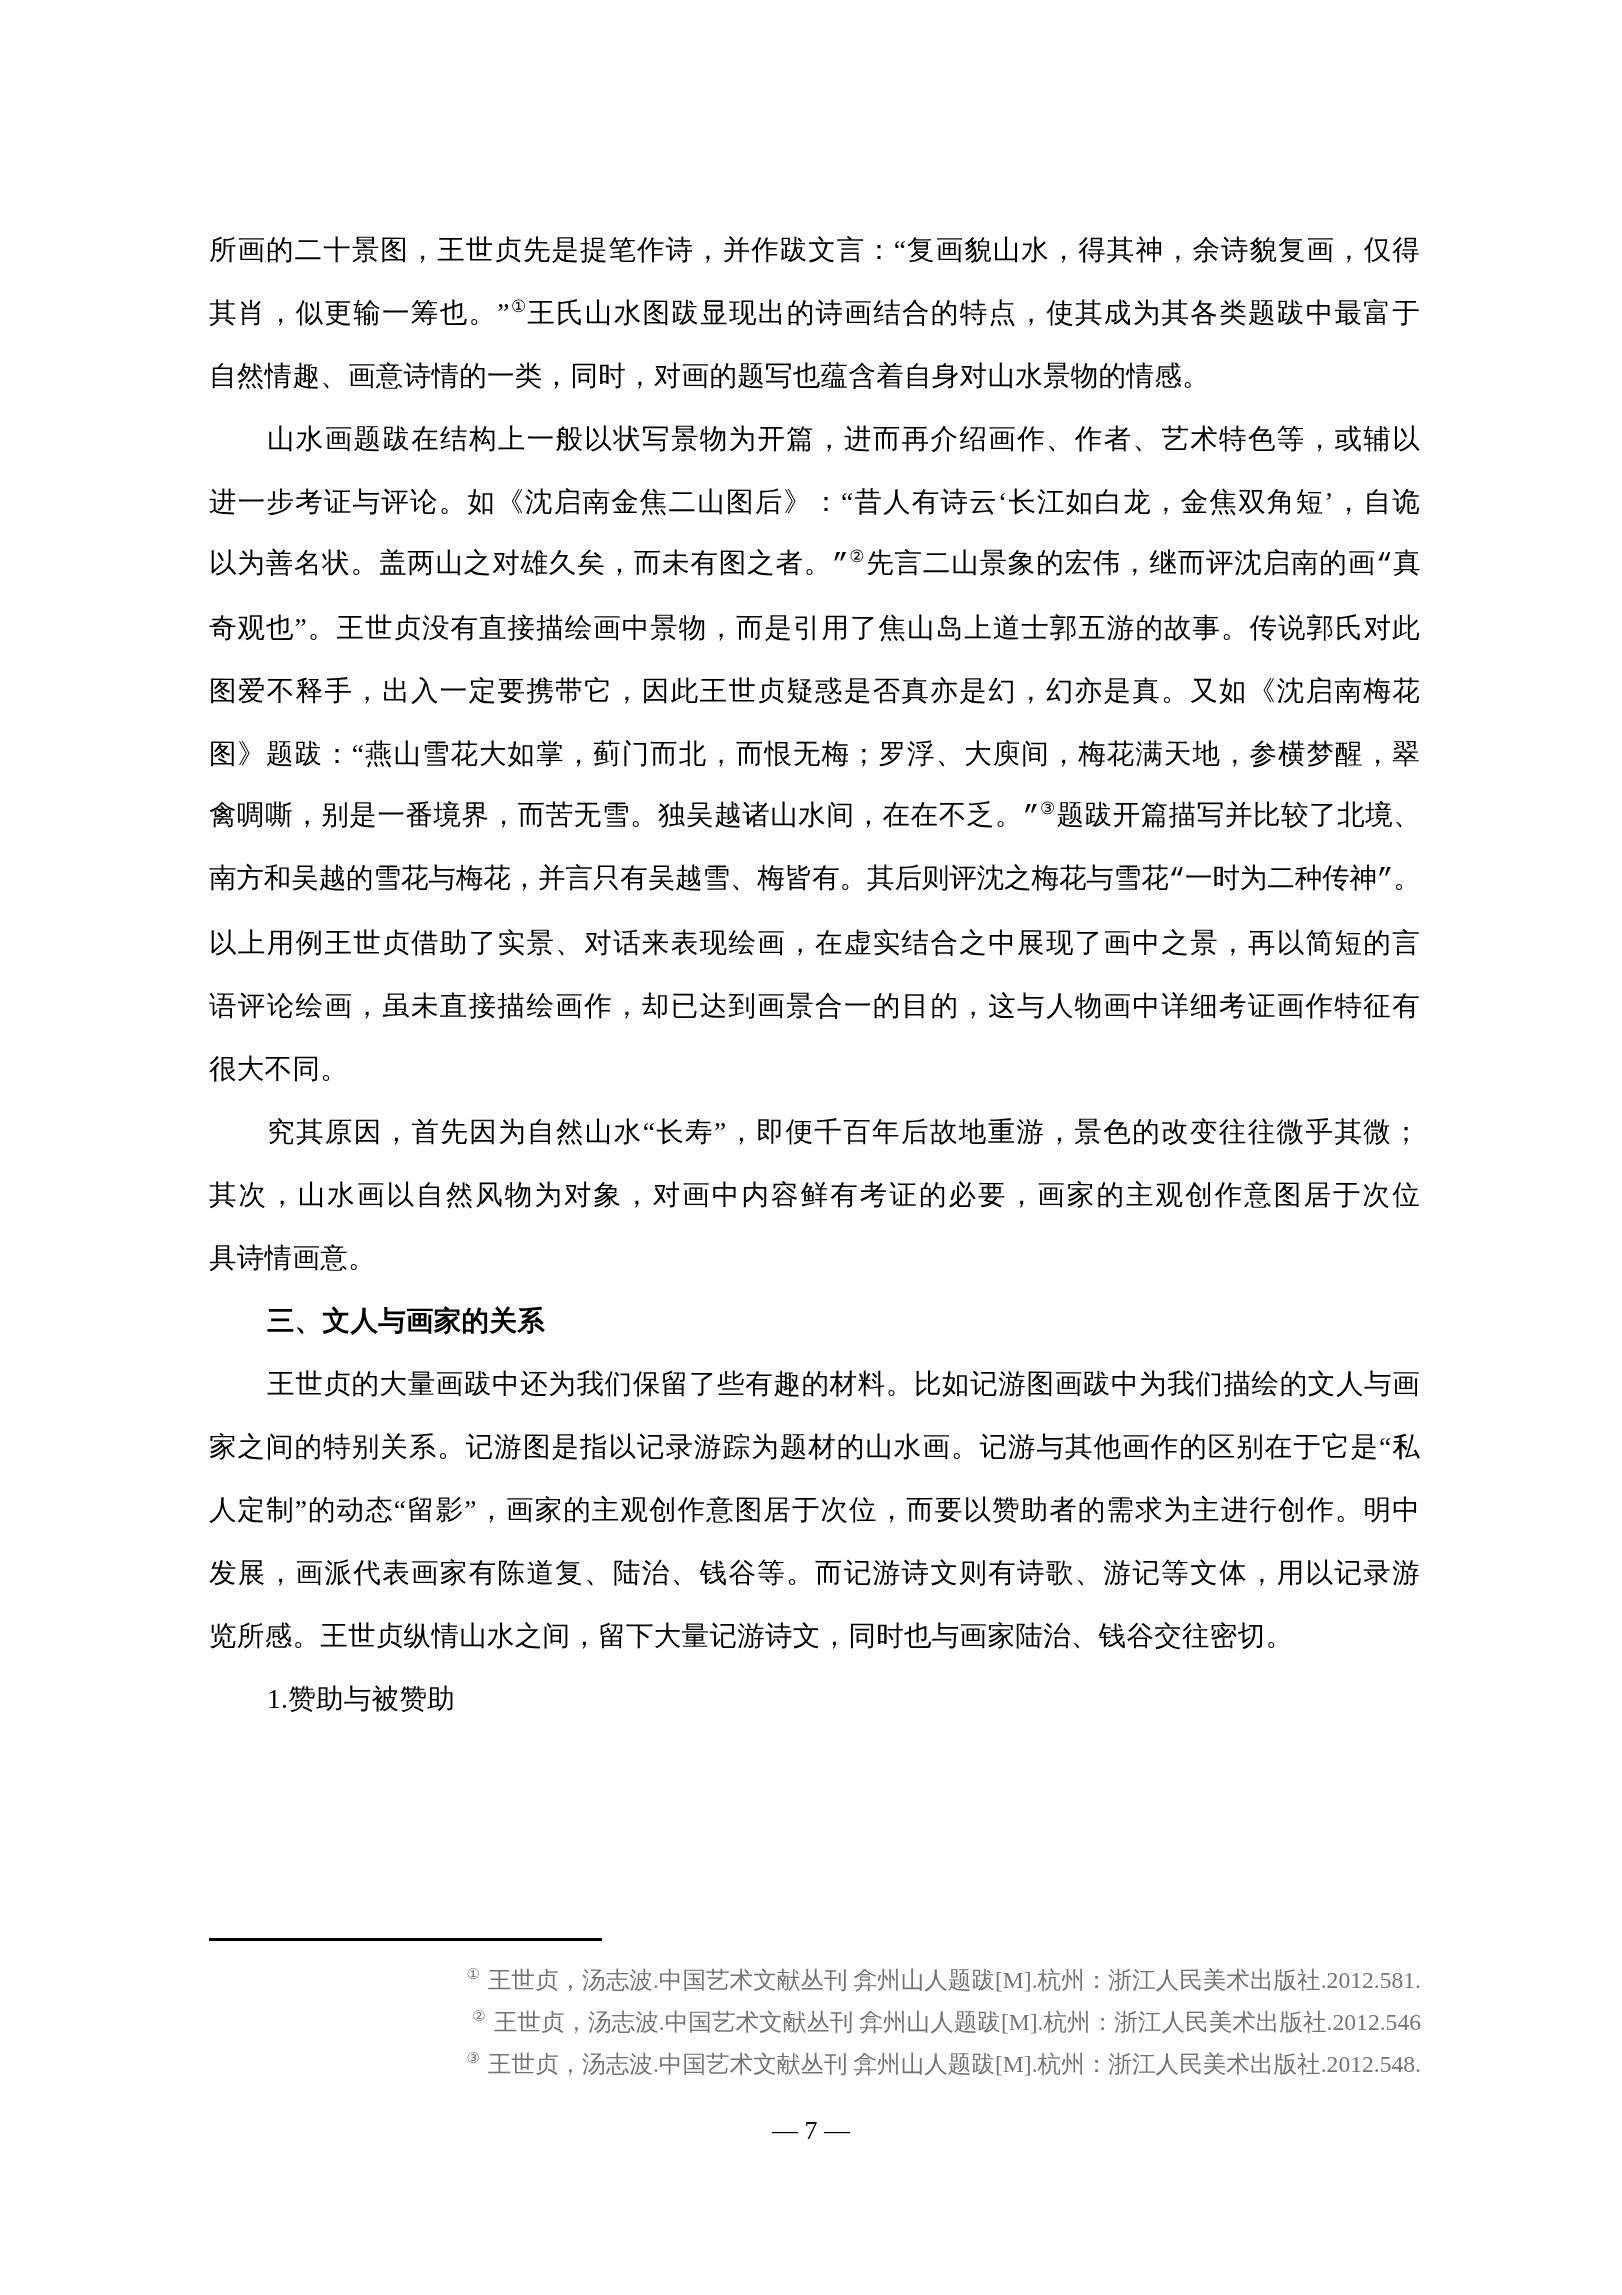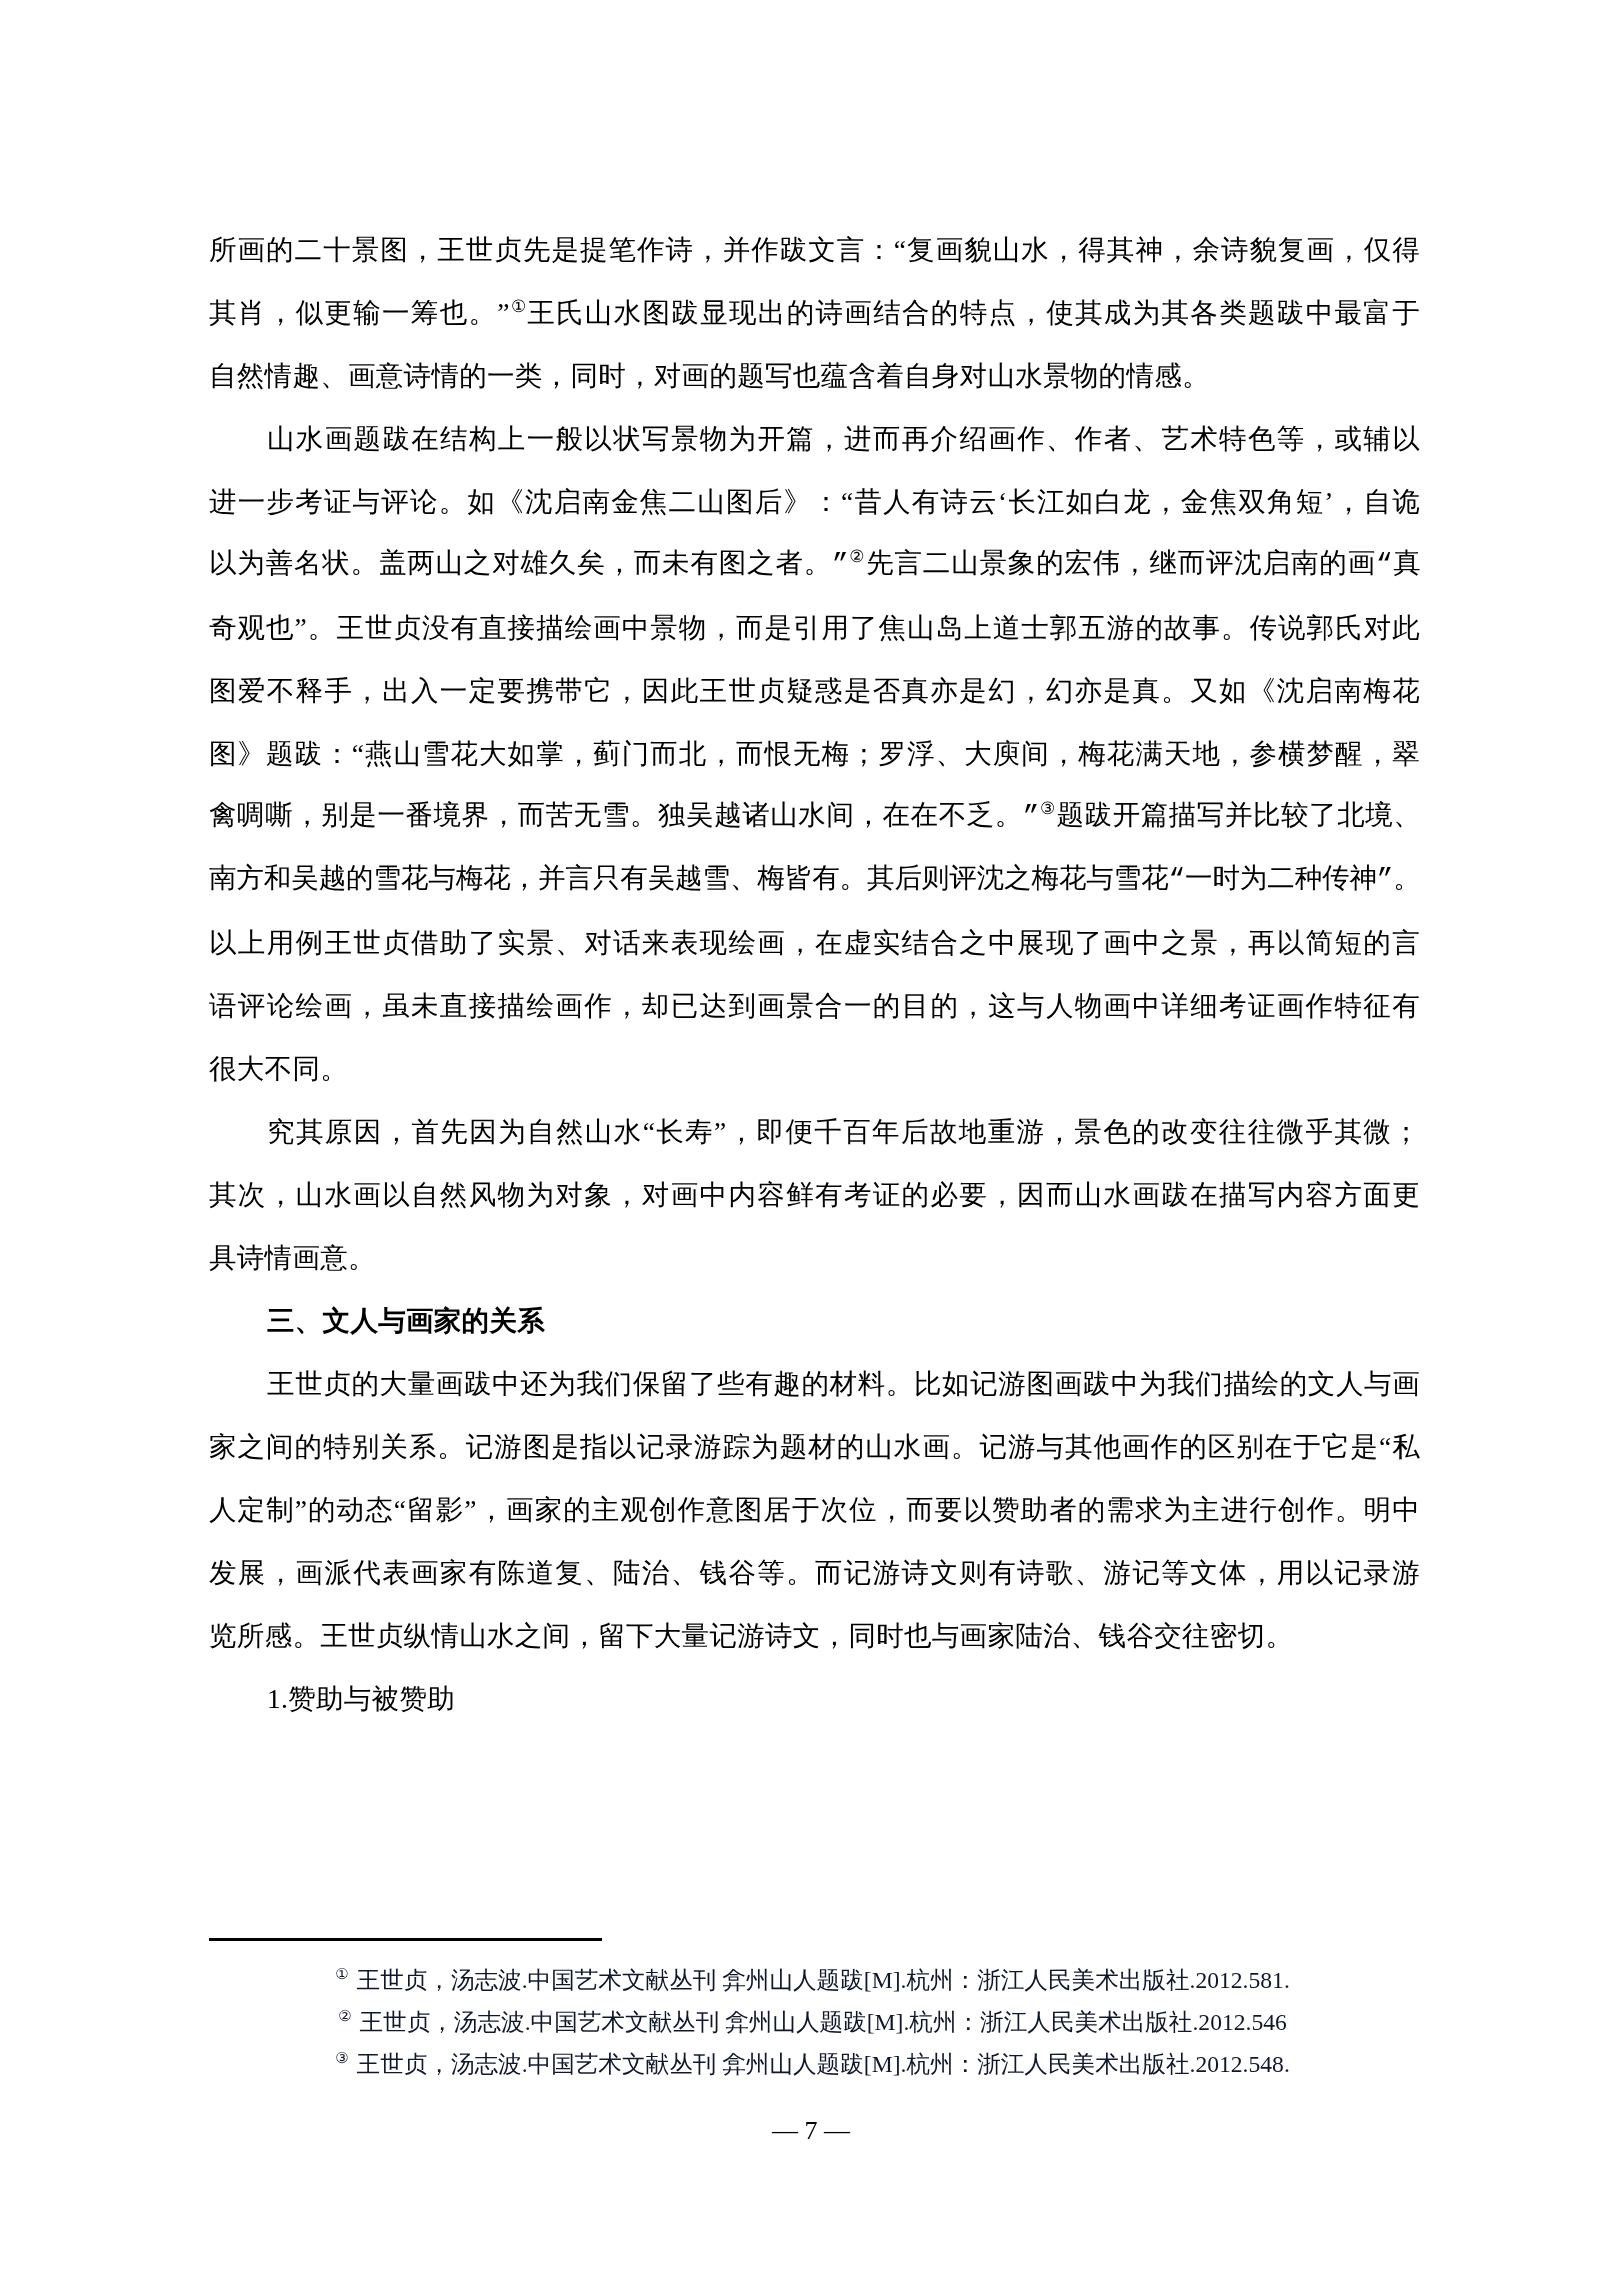--- a/index.html
+++ b/index.html
@@ -53,22 +53,22 @@
   .footnotes {
     position: absolute;
     left: 204px;
     top: 1959px;
     width: 1217px;
   }
   .fn-line {
     height: 42px;
     line-height: 42px;
     font-size: 23.6px;
-    color: #0f172a;
-    text-align: center;
+    color: #737373;
+    text-align: right;
     white-space: nowrap;
   }
   .fn-line sup.fnmark {
     font-size: 15px;
     line-height: 0;
     vertical-align: super;
     margin-right: 7.9px;
   }
   .page-num {
     position: absolute;
@@ -94,21 +94,21 @@
       <div class="line tight">以为善名状。盖两山之对雄久矣，而未有图之者。”<sup class="fnref">②</sup>先言二山景象的宏伟，继而评沈启南的画“真</div>
       <div class="line">奇观也”。王世贞没有直接描绘画中景物，而是引用了焦山岛上道士郭五游的故事。传说郭氏对此</div>
       <div class="line">图爱不释手，出入一定要携带它，因此王世贞疑惑是否真亦是幻，幻亦是真。又如《沈启南梅花</div>
       <div class="line">图》题跋：“燕山雪花大如掌，蓟门而北，而恨无梅；罗浮、大庾间，梅花满天地，参横梦醒，翠</div>
       <div class="line tight">禽啁嘶，别是一番境界，而苦无雪。独吴越诸山水间，在在不乏。”<sup class="fnref">③</sup>题跋开篇描写并比较了北境、</div>
       <div class="line tight">南方和吴越的雪花与梅花，并言只有吴越雪、梅皆有。其后则评沈之梅花与雪花“一时为二种传神”。</div>
       <div class="line">以上用例王世贞借助了实景、对话来表现绘画，在虚实结合之中展现了画中之景，再以简短的言</div>
       <div class="line">语评论绘画，虽未直接描绘画作，却已达到画景合一的目的，这与人物画中详细考证画作特征有</div>
       <div class="line end">很大不同。</div>
       <div class="line ind">究其原因，首先因为自然山水“长寿”，即便千百年后故地重游，景色的改变往往微乎其微；</div>
-      <div class="line">其次，山水画以自然风物为对象，对画中内容鲜有考证的必要，因而山水画跋在描写内容方面更</div>
+      <div class="line">其次，山水画以自然风物为对象，对画中内容鲜有考证的必要，画家的主观创作意图居于次位</div>
       <div class="line end">具诗情画意。</div>
       <div class="line ind end heading">三、文人与画家的关系</div>
       <div class="line ind">王世贞的大量画跋中还为我们保留了些有趣的材料。比如记游图画跋中为我们描绘的文人与画</div>
       <div class="line">家之间的特别关系。记游图是指以记录游踪为题材的山水画。记游与其他画作的区别在于它是“私</div>
       <div class="line">人定制”的动态“留影”，画家的主观创作意图居于次位，而要以赞助者的需求为主进行创作。明中</div>
       <div class="line">发展，画派代表画家有陈道复、陆治、钱谷等。而记游诗文则有诗歌、游记等文体，用以记录游</div>
       <div class="line end">览所感。王世贞纵情山水之间，留下大量记游诗文，同时也与画家陆治、钱谷交往密切。</div>
       <div class="line ind end">1.赞助与被赞助</div>
     </div>
   <div class="fn-sep"></div>

